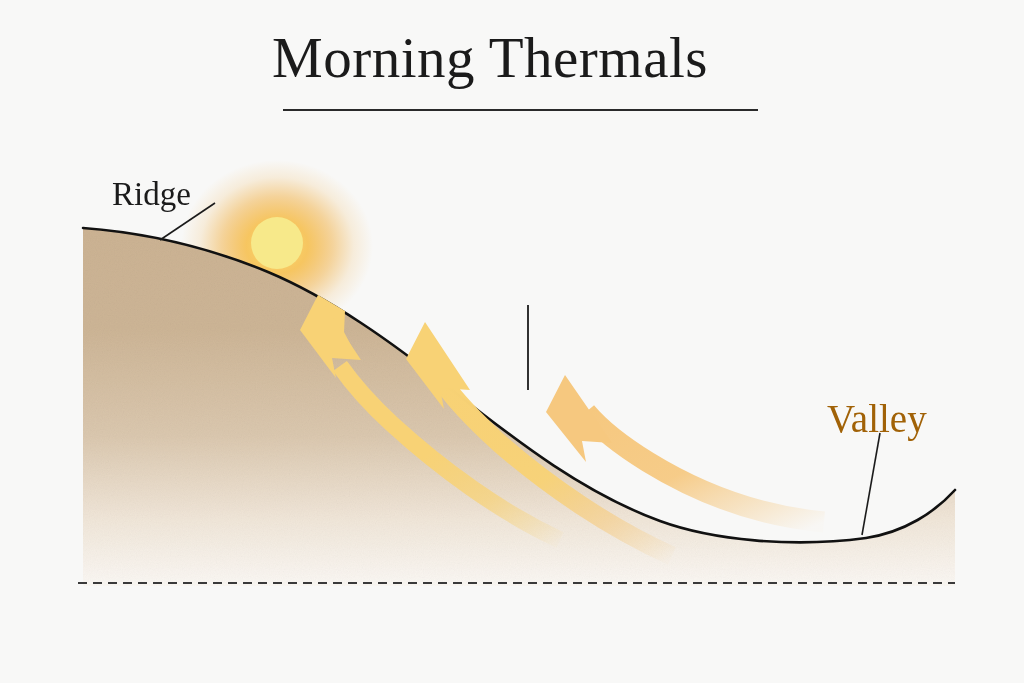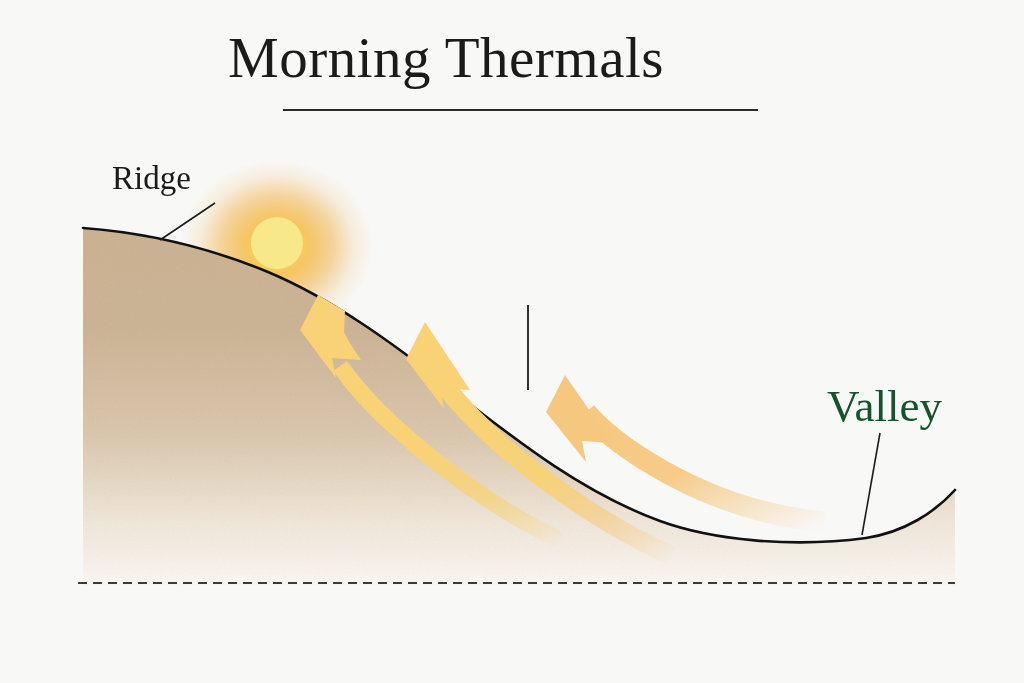--- a/index.html
+++ b/index.html
@@ -16,20 +16,21 @@
     font-family: "Liberation Serif", "DejaVu Serif", serif;
   }
 
   
   #title-block {
     position: absolute;
     left: 0;
     top: 28px;
     width: 892px;
     text-align: center;
+    padding-left: 44px;
   }
   #page-title {
     font-family: "Liberation Serif", "DejaVu Serif", serif;
     font-size: 57px;
     font-weight: 400;
     color: #1b1b1b;
     letter-spacing: 0.5px;
     line-height: 1.05;
     margin: 0;
   }
@@ -41,32 +42,33 @@
     height: 2px;
     background: #2a2a2a;
   }
 
   
   .map-label {
     position: absolute;
     font-family: "Liberation Serif", "DejaVu Serif", serif;
     font-weight: 400;
     white-space: nowrap;
+    margin-top: 16px;
   }
   #label-ridge {
     left: 112px;
     top: 160px;
     font-size: 33px;
     color: #1b1b1b;
   }
   #label-valley {
     left: 827px;
     top: 380px;
-    font-size: 45px;
-    color: #14532d;
+    font-size: 39px;
+    color: #a16207;
   }
   #label-warm-air {
     left: 425px;
     top: 271px;
     font-size: 31px;
     color: #2c4a63;
   }
 
   
   #scene {

